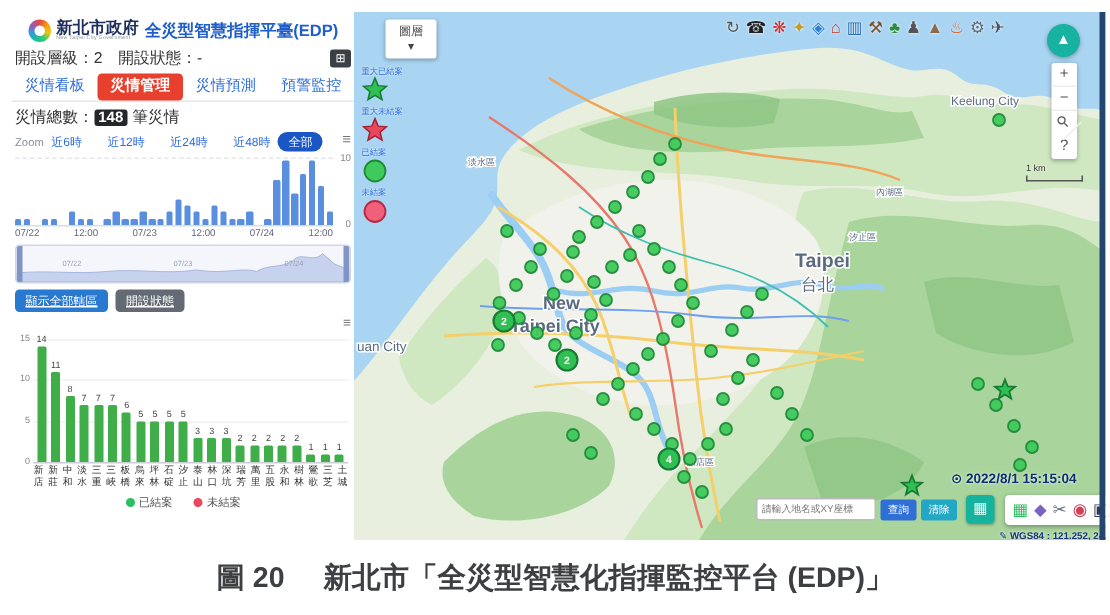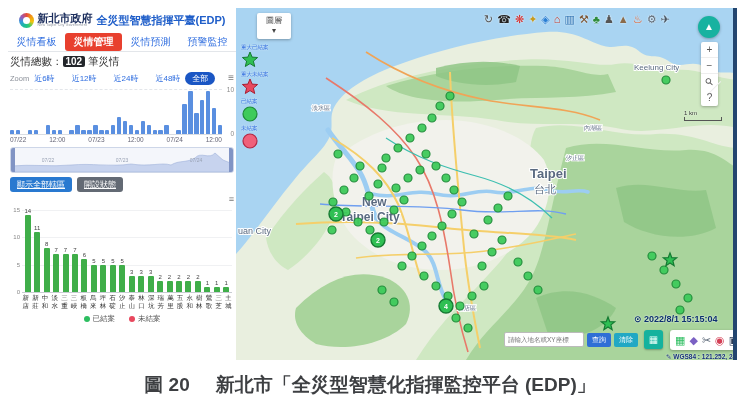--- a/index.html
+++ b/index.html
@@ -112,28 +112,32 @@
 
   <div class="panel">
     <div class="hdr">
       <span class="logo"></span>
       <span class="org">
         <span class="nm">新北市政府</span>
         <span class="en">New Taipei City Government</span>
       </span>
       <span class="appttl">全災型智慧指揮平臺(EDP)</span>
     </div>
+    <div class="inforow2">
+      <span>開設層級：2　開設狀態：-</span>
+      <span class="sqbtn">⊞</span>
+    </div>
     <div class="tabs">
         <div class="tab">災情看板</div>
         <div class="tab active">災情管理</div>
         <div class="tab">災情預測</div>
         <div class="tab">預警監控</div>
       </div>
     <div class="totalrow">
-      <span>災情總數：</span><span class="badge">102</span><span> 筆災情</span>
+      <span>災情總數：</span><span class="badge">148</span><span> 筆災情</span>
     </div>
     <div class="zoomrow">
       <span class="zlbl">Zoom</span>
       <span id="timefilters" style="display:flex;gap:17px;">
           <span class="zlink">近6時</span>
           <span class="zlink">近12時</span>
           <span class="zlink">近24時</span>
           <span class="zlink">近48時</span>
         </span>
       <span class="zpill">全部</span>

